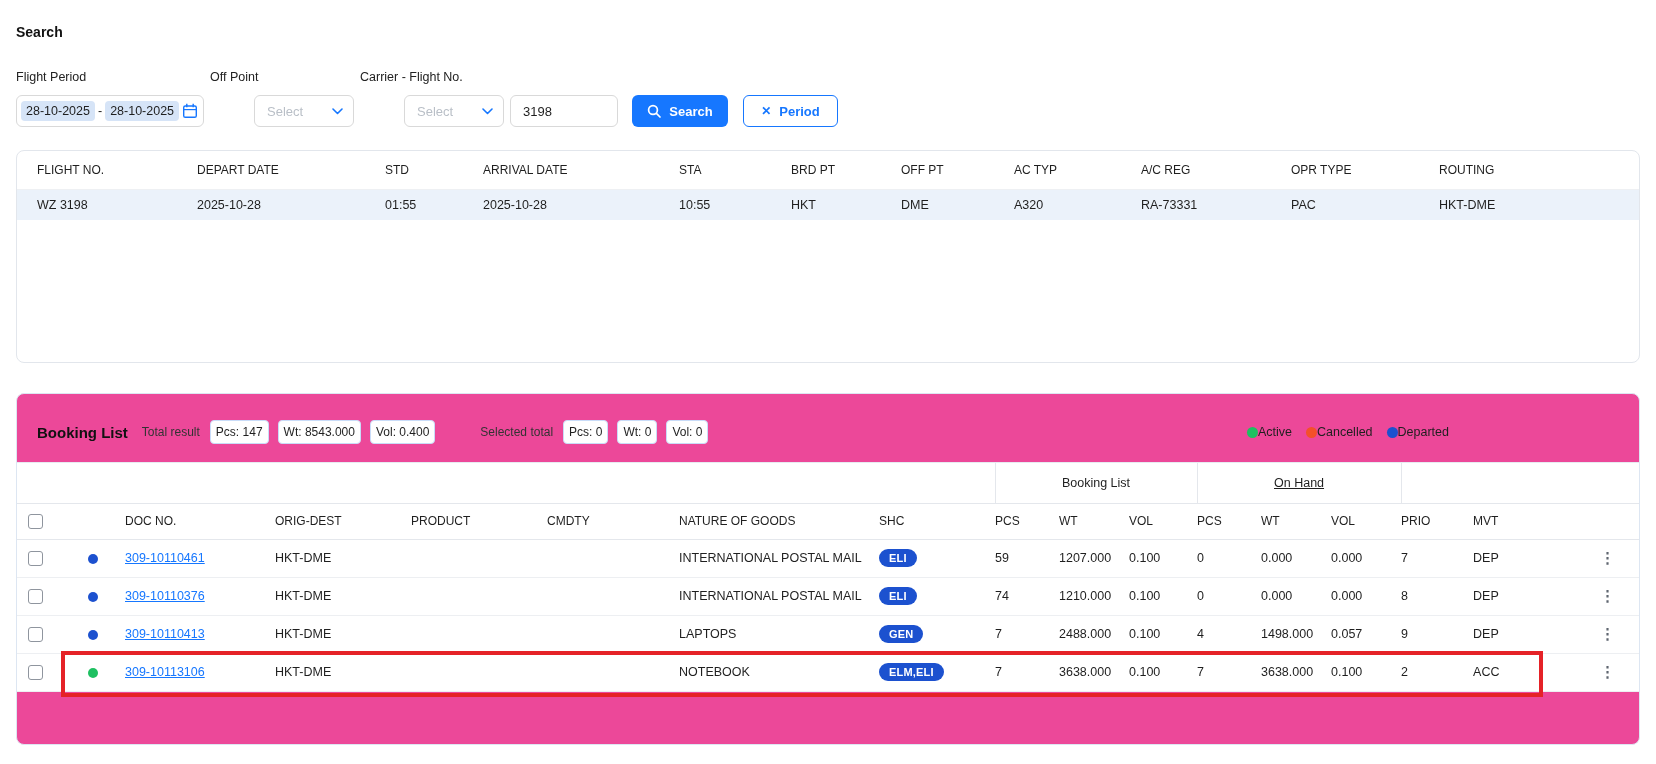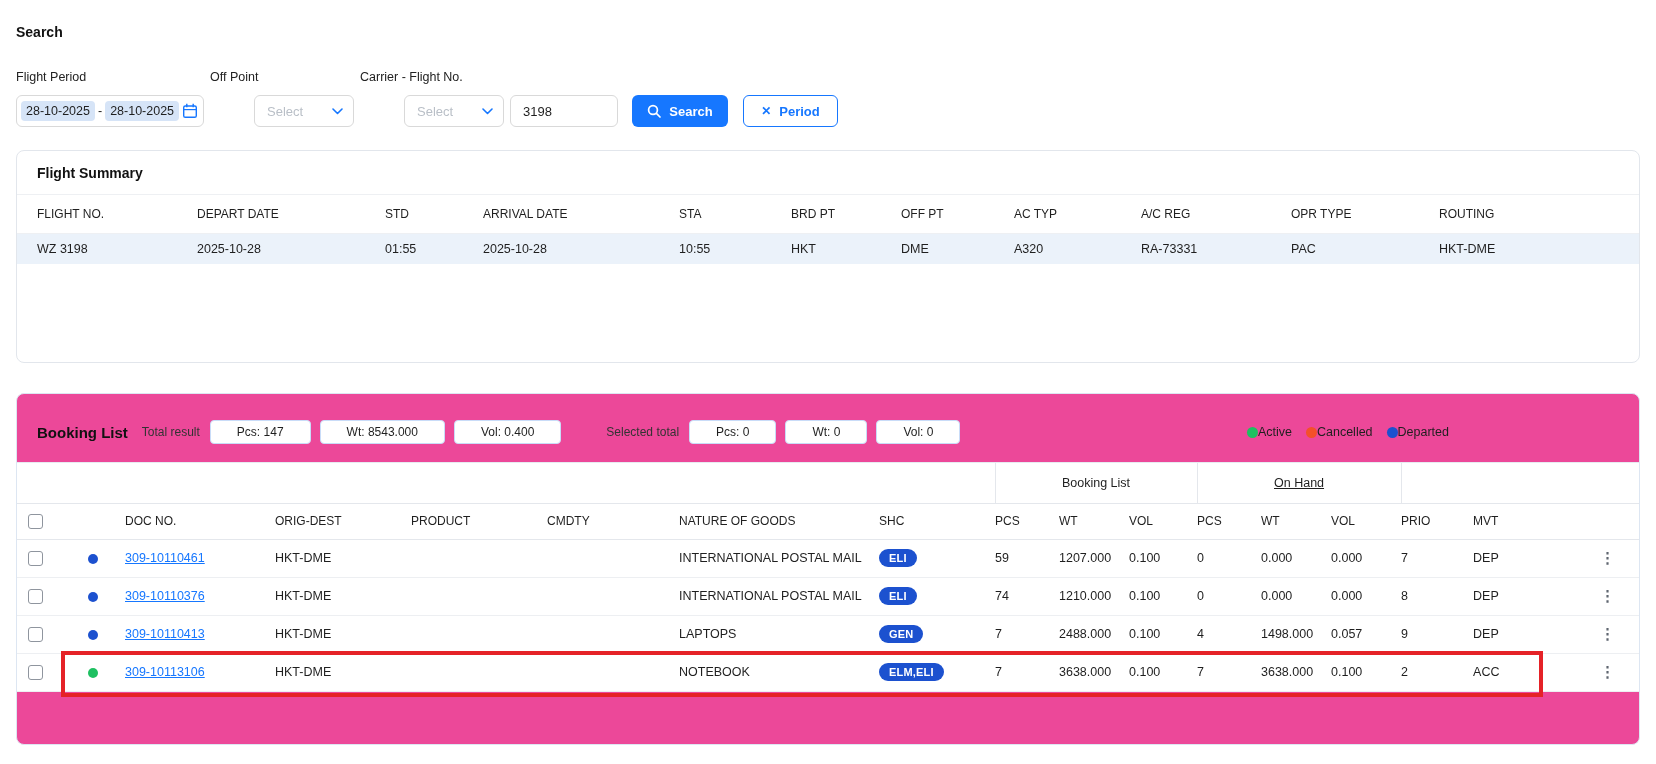--- a/index.html
+++ b/index.html
@@ -62,21 +62,21 @@
   }
   .fs-row { background: #ebf2fa; }
 
   
   .bk-panel { margin-top: 30px; height: 352px; background: #ec4899; border-color: #dde6f2; }
   .bk-header { display: flex; align-items: center; padding: 26px 20px 18px 20px; }
   .bk-title { font-size: 15px; font-weight: 700; color: #111; margin-right: 14px; }
   .muted-label { font-size: 12px; color: #333; margin-right: 10px; white-space: nowrap; }
   .chip {
     background: #fff; border: 1px solid #c9dcf8; border-radius: 4px;
-    padding: 4px 26px; font-size: 12px; color: #1f1f1f; margin-right: 9px; white-space: nowrap;
+    padding: 4px 5px; font-size: 12px; color: #1f1f1f; margin-right: 9px; white-space: nowrap;
   }
   .sel-label { margin-left: 36px; }
   .legend { display: flex; align-items: center; gap: 8px; margin-left: auto; margin-right: 170px; }
   .legend-item { display: flex; align-items: center; gap: 0; margin-left: 6px; }
   .legend-dot { width: 11px; height: 11px; border-radius: 50%; display: inline-block; }
   .legend-text { font-size: 12.5px; color: #1f1f1f; }
 
   .table-wrap { position: relative; background: #fff; border-top: 1px solid #e7ebf1; }
   .bk-table { width: 1622px; border-collapse: collapse; table-layout: fixed; }
   .bk-table th, .bk-table td { padding: 0; text-align: left; white-space: nowrap; overflow: hidden; }
@@ -174,21 +174,20 @@
 
       <button class="btn btn-ghost">
         <span class="x-glyph">✕</span>
         <span>Period</span>
       </button>
 
     </div>
   </div>
 
   <div class="panel fs-panel">
-    <div class="fs-header">Flight Summary</div>
     <table class="fs-table">
       <colgroup>
         <col style="width:160px">
           <col style="width:188px">
           <col style="width:98px">
           <col style="width:196px">
         <col style="width:112px">
           <col style="width:110px">
           <col style="width:113px">
           <col style="width:127px">

